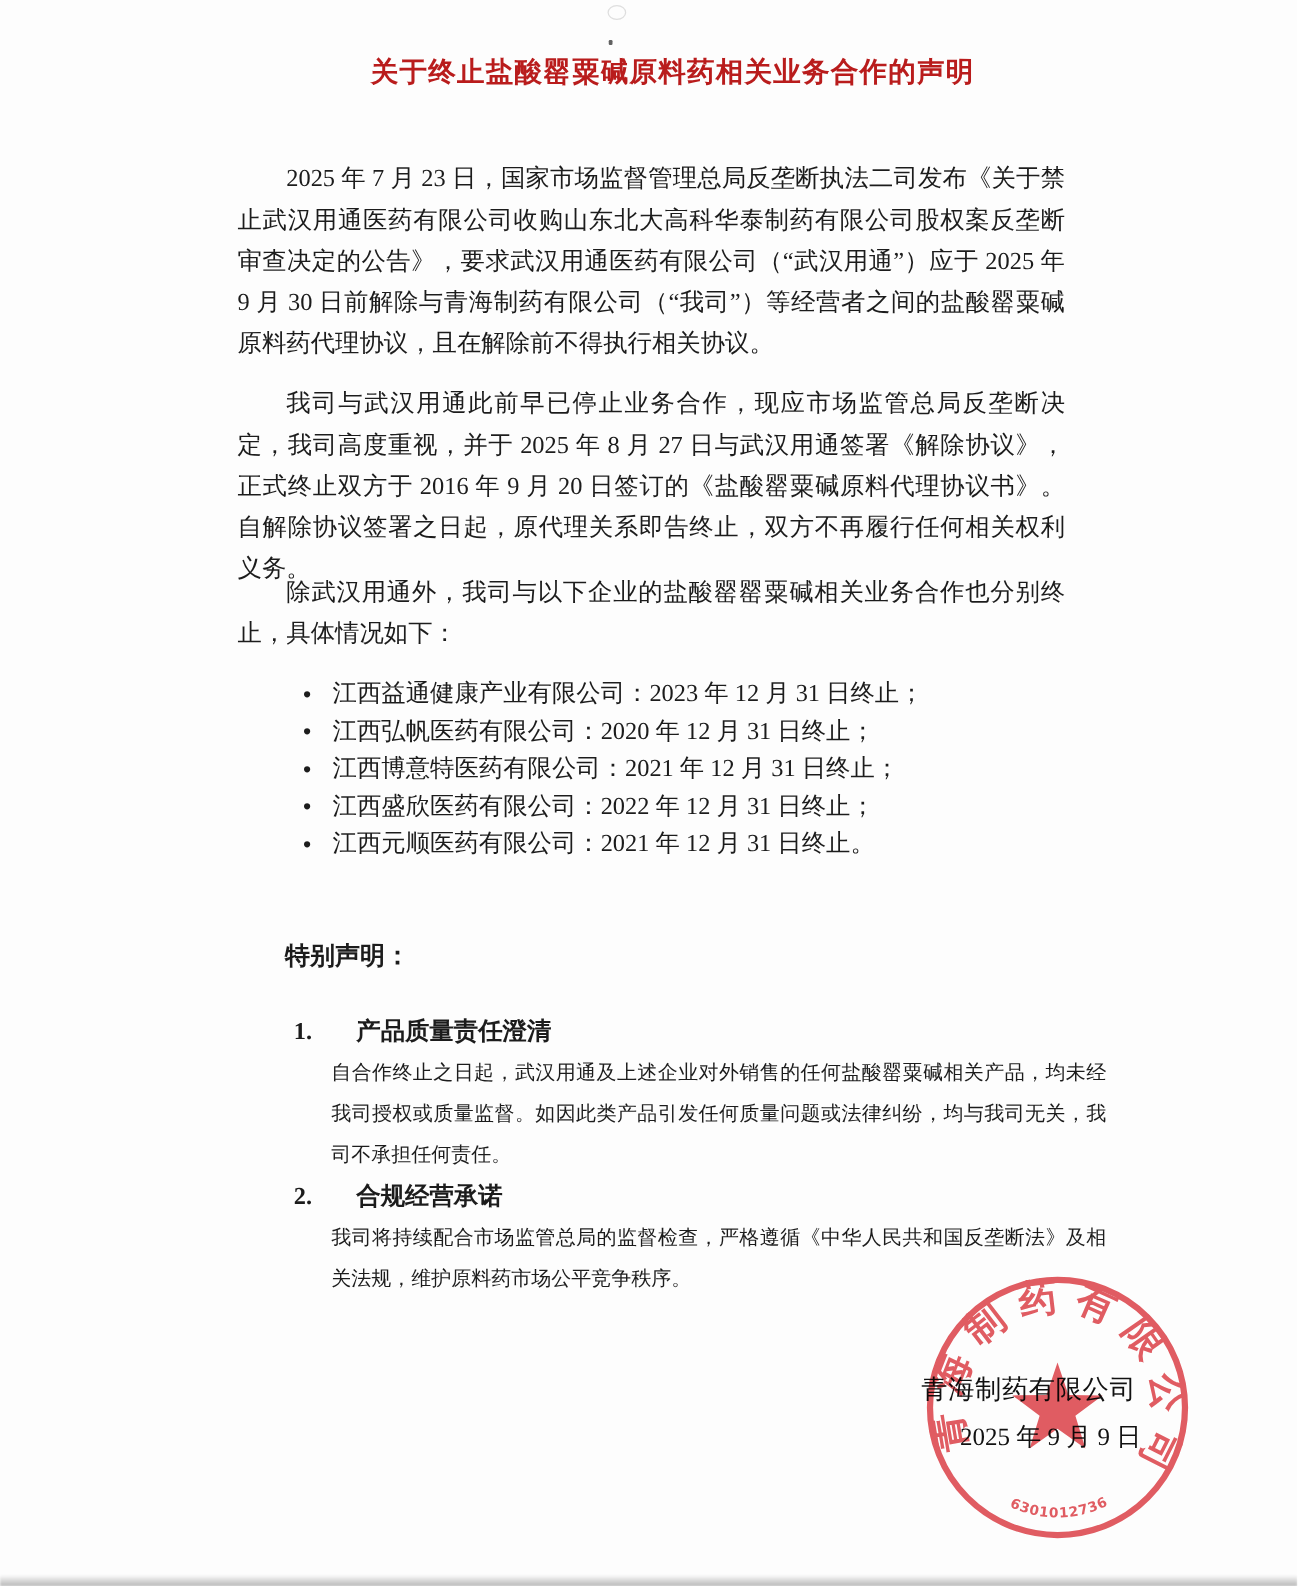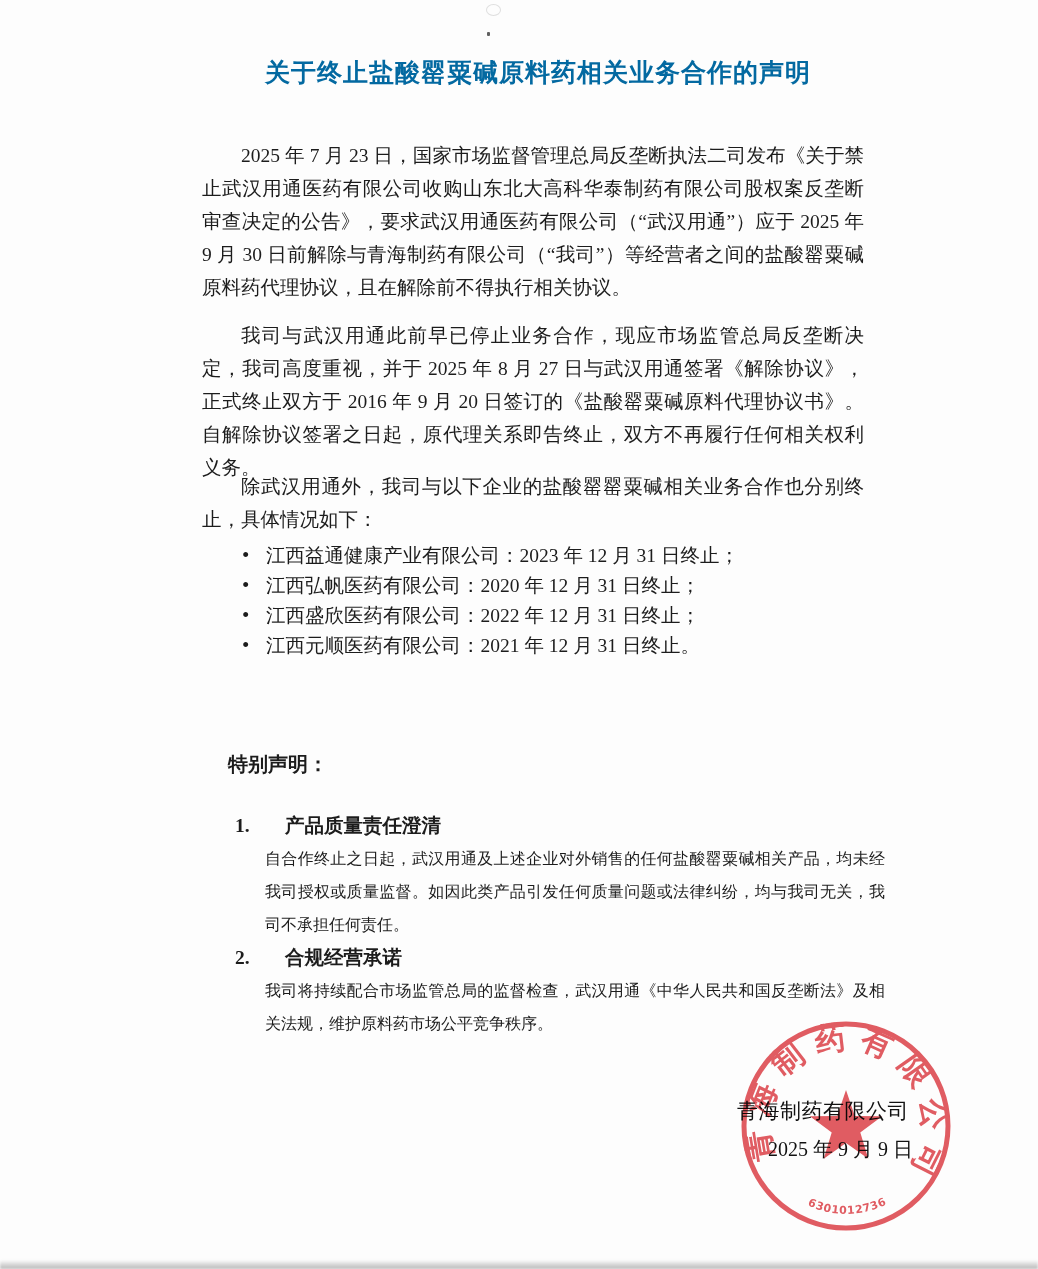--- a/index.html
+++ b/index.html
@@ -9,32 +9,32 @@
   }
   .page{
     position:relative;
     width:1038px;height:1269px;
     background:#fdfdfd;
     overflow:hidden;
     color:#1c1c1c;
   }
   .title{
     position:absolute;
-    top:56px;left:38px;width:1000px;
+    top:43px;left:38px;width:1000px;
     margin:0;
     text-align:center;
-    font-size:25px;
+    font-size:22px;
     font-weight:bold;
     letter-spacing:1px;
-    color:#0369a1;
+    color:#b91c1c;
   }
   .para{
     position:absolute;
     left:190px;width:662px;
-    margin:12px;
+    margin:0;
     font-size:19.5px;
     line-height:33px;
     text-align:justify;
     text-indent:2em;
   }
   .termination-list{
     position:absolute;
     left:240px;top:541px;
     width:600px;
     margin:0;padding:0;
@@ -138,35 +138,36 @@
 
   <h1 class="title">关于终止盐酸罂粟碱原料药相关业务合作的声明</h1>
 
   <p class="para" style="top:127px">2025 年 7 月 23 日，国家市场监督管理总局反垄断执法二司发布《关于禁止武汉用通医药有限公司收购山东北大高科华泰制药有限公司股权案反垄断审查决定的公告》，要求武汉用通医药有限公司（“武汉用通”）应于 2025 年 9 月 30 日前解除与青海制药有限公司（“我司”）等经营者之间的盐酸罂粟碱原料药代理协议，且在解除前不得执行相关协议。</p>
   <p class="para" style="top:307px">我司与武汉用通此前早已停止业务合作，现应市场监管总局反垄断决定，我司高度重视，并于 2025 年 8 月 27 日与武汉用通签署《解除协议》，正式终止双方于 2016 年 9 月 20 日签订的《盐酸罂粟碱原料代理协议书》。自解除协议签署之日起，原代理关系即告终止，双方不再履行任何相关权利义务。</p>
   <p class="para" style="top:458px">除武汉用通外，我司与以下企业的盐酸罂罂粟碱相关业务合作也分别终止，具体情况如下：</p>
 
   <ul class="termination-list">
     <li>江西益通健康产业有限公司：2023 年 12 月 31 日终止；</li>
     <li>江西弘帆医药有限公司：2020 年 12 月 31 日终止；</li>
+    <li>江西博意特医药有限公司：2021 年 12 月 31 日终止；</li>
     <li>江西盛欣医药有限公司：2022 年 12 月 31 日终止；</li>
     <li>江西元顺医药有限公司：2021 年 12 月 31 日终止。</li>
   </ul>
 
   <div class="special">特别声明：</div>
 
   <div class="sec-head" style="top:809px">
     <span class="sec-num">1.</span><span>产品质量责任澄清</span>
   </div>
   <div class="sec-body" style="top:842px">自合作终止之日起，武汉用通及上述企业对外销售的任何盐酸罂粟碱相关产品，均未经我司授权或质量监督。如因此类产品引发任何质量问题或法律纠纷，均与我司无关，我司不承担任何责任。</div>
 
   <div class="sec-head" style="top:941px">
     <span class="sec-num">2.</span><span>合规经营承诺</span>
   </div>
-  <div class="sec-body" style="top:974px">我司将持续配合市场监管总局的监督检查，武汉用通《中华人民共和国反垄断法》及相关法规，维护原料药市场公平竞争秩序。</div>
+  <div class="sec-body" style="top:974px">我司将持续配合市场监管总局的监督检查，严格遵循《中华人民共和国反垄断法》及相关法规，维护原料药市场公平竞争秩序。</div>
 
   <div class="signature-company">青海制药有限公司</div>
   <div class="signature-date">2025 年 9 月 9 日</div>
 
   <div class="stamp">
     <svg viewBox="0 0 216 216" width="216" height="216">
       <defs>
         <path id="ringPath" d="M 40.5 147 A 78 78 0 1 1 167.8 158.1" fill="none"></path>
         <path id="numPath" d="M 66.7 185.7 A 88 88 0 0 0 149.3 185.7" fill="none"></path>
       </defs>

